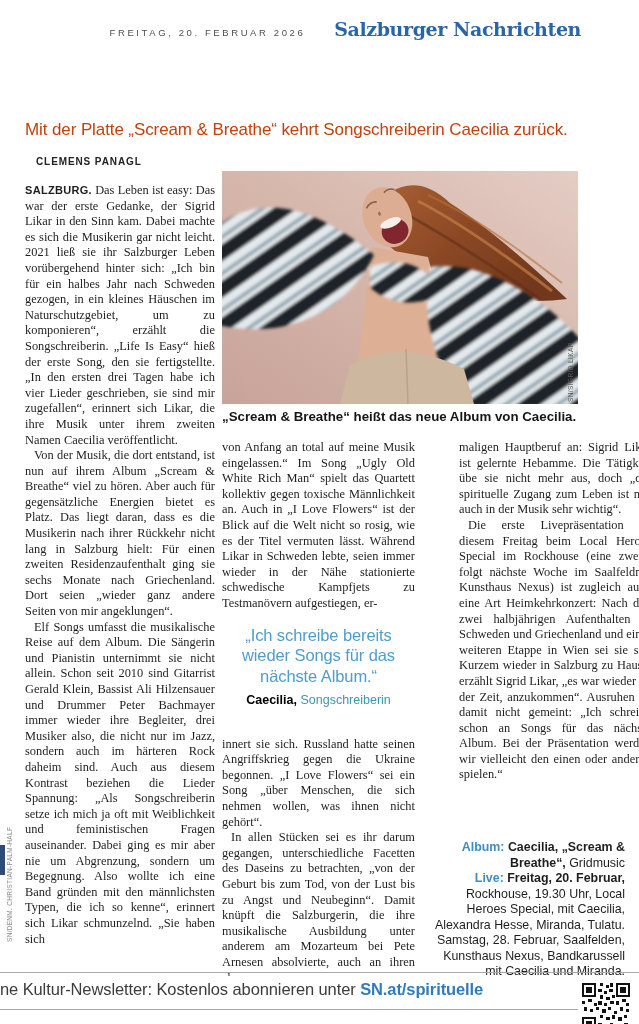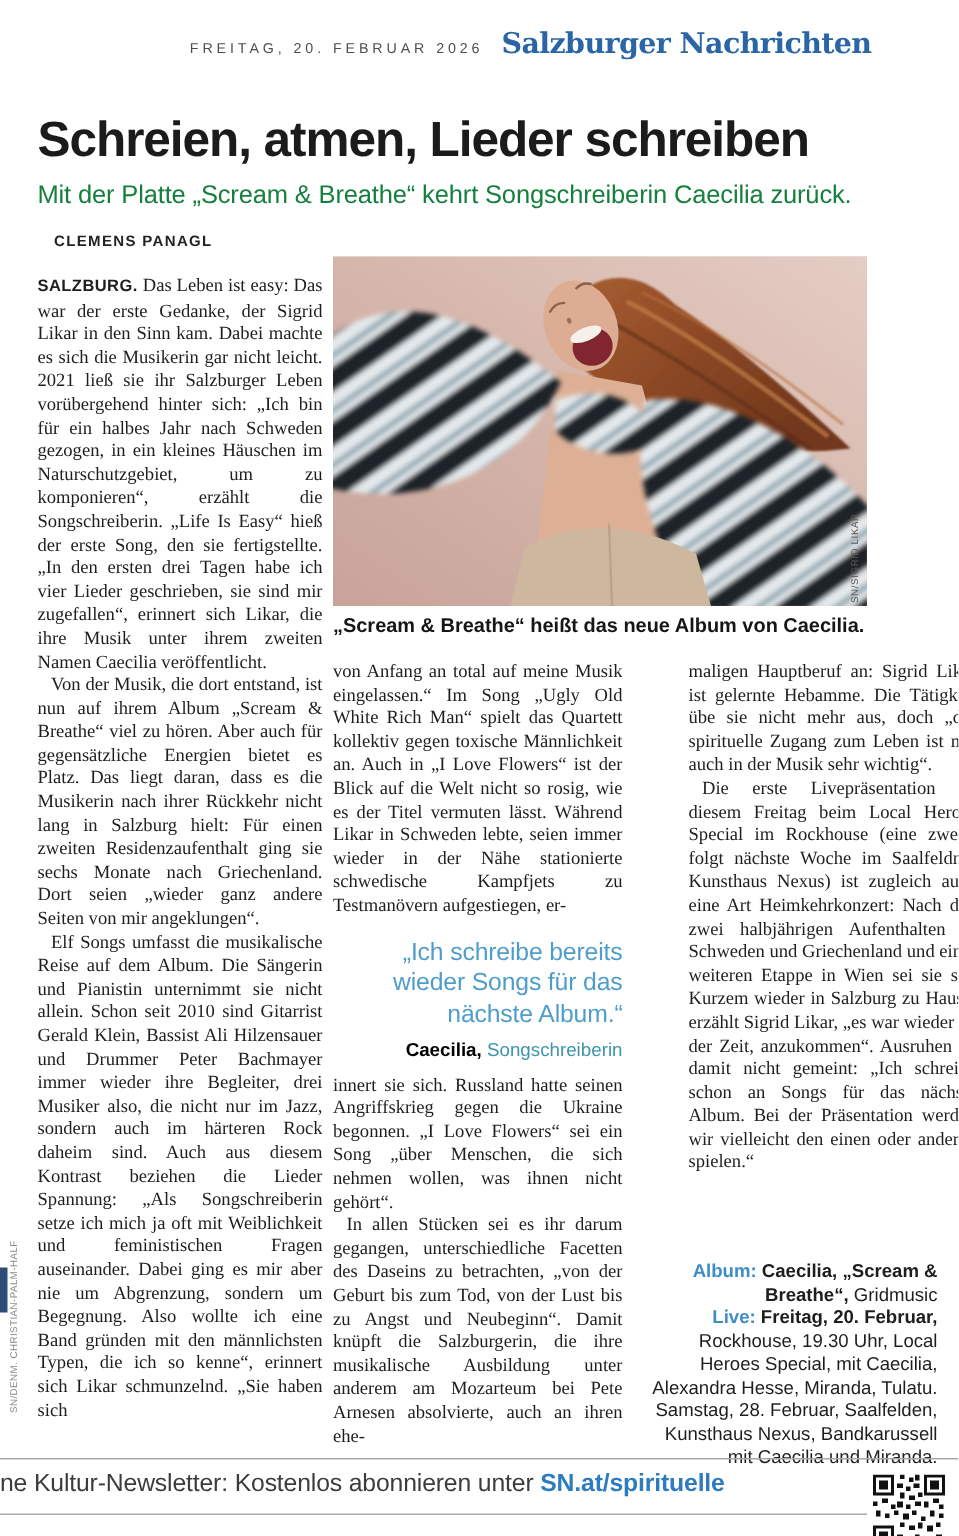--- a/index.html
+++ b/index.html
@@ -8,38 +8,38 @@
     position: relative;
     width: 639px; height: 1024px;
     background: #ffffff;
     overflow: hidden;
     font-family: "Liberation Sans", "DejaVu Sans", sans-serif;
     color: #1f1f1f;
   }
   
   .header {
     position: absolute; top: 18px; right: 58px;
-    display: flex; align-items: baseline; gap: 12px;
+    display: flex; align-items: baseline; gap: 29px;
   }
   .issue-date {
     font-size: 9.5px; letter-spacing: 2.6px; color: #4f4f4f; font-weight: 500;
   }
   .masthead {
     font-family: "DejaVu Serif", serif; font-weight: bold;
     font-size: 19px; color: #2a66a5; letter-spacing: -0.4px;
   }
   
   .headline {
     position: absolute; left: 25px; top: 76px; width: 592px;
     font-size: 33px; font-weight: 800; letter-spacing: -0.7px; color: #1b1b1d;
     line-height: 1.05;
   }
   .subtitle {
     position: absolute; left: 25px; top: 120px; width: 592px;
-    font-size: 17px; font-weight: 400; color: #15803d; letter-spacing: -0.1px;
+    font-size: 17px; font-weight: 400; color: #c2410c; letter-spacing: -0.1px;
   }
   .byline {
     position: absolute; left: 36px; top: 156px;
     font-size: 10px; font-weight: 700; letter-spacing: 0.9px; color: #232323;
   }
   
   .col {
     position: absolute;
     font-family: "Liberation Serif", "DejaVu Serif", serif;
     font-size: 12.4px; line-height: 15.6px;
@@ -60,21 +60,21 @@
   .photo-credit {
     position: absolute; left: 567px; top: 330px; height: 72px;
     writing-mode: vertical-rl; transform: rotate(180deg);
     font-size: 6.5px; letter-spacing: 0.4px; color: #5d564f;
   }
   .caption {
     position: absolute; left: 222px; top: 409px; width: 395px;
     font-size: 13.3px; font-weight: 700; color: #161616;
   }
   
-  .pullquote { margin: 13px 0 7px 0; font-family: "Liberation Sans","DejaVu Sans",sans-serif; text-align: right; hyphens: none; }
+  .pullquote { margin: 13px 0 28px 0; font-family: "Liberation Sans","DejaVu Sans",sans-serif; text-align: center; hyphens: none; }
   .pq-text { font-size: 16.5px; line-height: 20.5px; color: #4f9dcb; font-weight: 400; letter-spacing: -0.1px; }
   .pq-attr { margin-top: 7px; font-size: 12.5px; }
   .pq-name { font-weight: 700; color: #000000; }
   .pq-role { color: #3e95ad; }
   
   .infobox {
     position: absolute; left: 425px; top: 840px; width: 200px;
     font-family: "Liberation Sans","DejaVu Sans",sans-serif;
     font-size: 12.4px; line-height: 15.5px; color: #1e1e1e; text-align: right;
   }
@@ -100,21 +100,20 @@
 </head>
 <body>
 
 <div class="page">
 
   <div class="header">
     <span class="issue-date">FREITAG, 20. FEBRUAR 2026</span>
     <span class="masthead">Salzburger Nachrichten</span>
   </div>
 
-  <div class="headline">Schreien, atmen, Lieder schreiben</div>
   <div class="subtitle">Mit der Platte „Scream &amp; Breathe“ kehrt Songschreiberin Caecilia zurück.</div>
   <div class="byline">CLEMENS PANAGL</div>
 
   <div class="col col1">
     <p class="para"><span class="dateline">SALZBURG.</span> <span>Das Leben ist easy: Das war der erste Gedanke, der Sigrid Likar in den Sinn kam. Dabei machte es sich die Musikerin gar nicht leicht. 2021 ließ sie ihr Salzburger Leben vorübergehend hinter sich: „Ich bin für ein halbes Jahr nach Schweden gezogen, in ein kleines Häuschen im Naturschutzgebiet, um zu komponieren“, erzählt die Songschreiberin. „Life Is Easy“ hieß der erste Song, den sie fertigstellte. „In den ersten drei Tagen habe ich vier Lieder geschrieben, sie sind mir zugefallen“, erinnert sich Likar, die ihre Musik unter ihrem zweiten Namen Caecilia veröffentlicht.</span></p>
     <p class="para indent">Von der Musik, die dort entstand, ist nun auf ihrem Album „Scream &amp; Breathe“ viel zu hören. Aber auch für gegensätzliche Energien bietet es Platz. Das liegt daran, dass es die Musikerin nach ihrer Rückkehr nicht lang in Salzburg hielt: Für einen zweiten Residenzaufenthalt ging sie sechs Monate nach Griechenland. Dort seien „wieder ganz andere Seiten von mir angeklungen“.</p>
     <p class="para indent">Elf Songs umfasst die musikalische Reise auf dem Album. Die Sängerin und Pianistin unternimmt sie nicht allein. Schon seit 2010 sind Gitarrist Gerald Klein, Bassist Ali Hilzensauer und Drummer Peter Bachmayer immer wieder ihre Begleiter, drei Musiker also, die nicht nur im Jazz, sondern auch im härteren Rock daheim sind. Auch aus diesem Kontrast beziehen die Lieder Spannung: „Als Songschreiberin setze ich mich ja oft mit Weiblichkeit und feministischen Fragen auseinander. Dabei ging es mir aber nie um Abgrenzung, sondern um Begegnung. Also wollte ich eine Band gründen mit den männlichsten Typen, die ich so kenne“, erinnert sich Likar schmunzelnd. „Sie haben sich</p>
   </div>
 
   <div class="photo">

